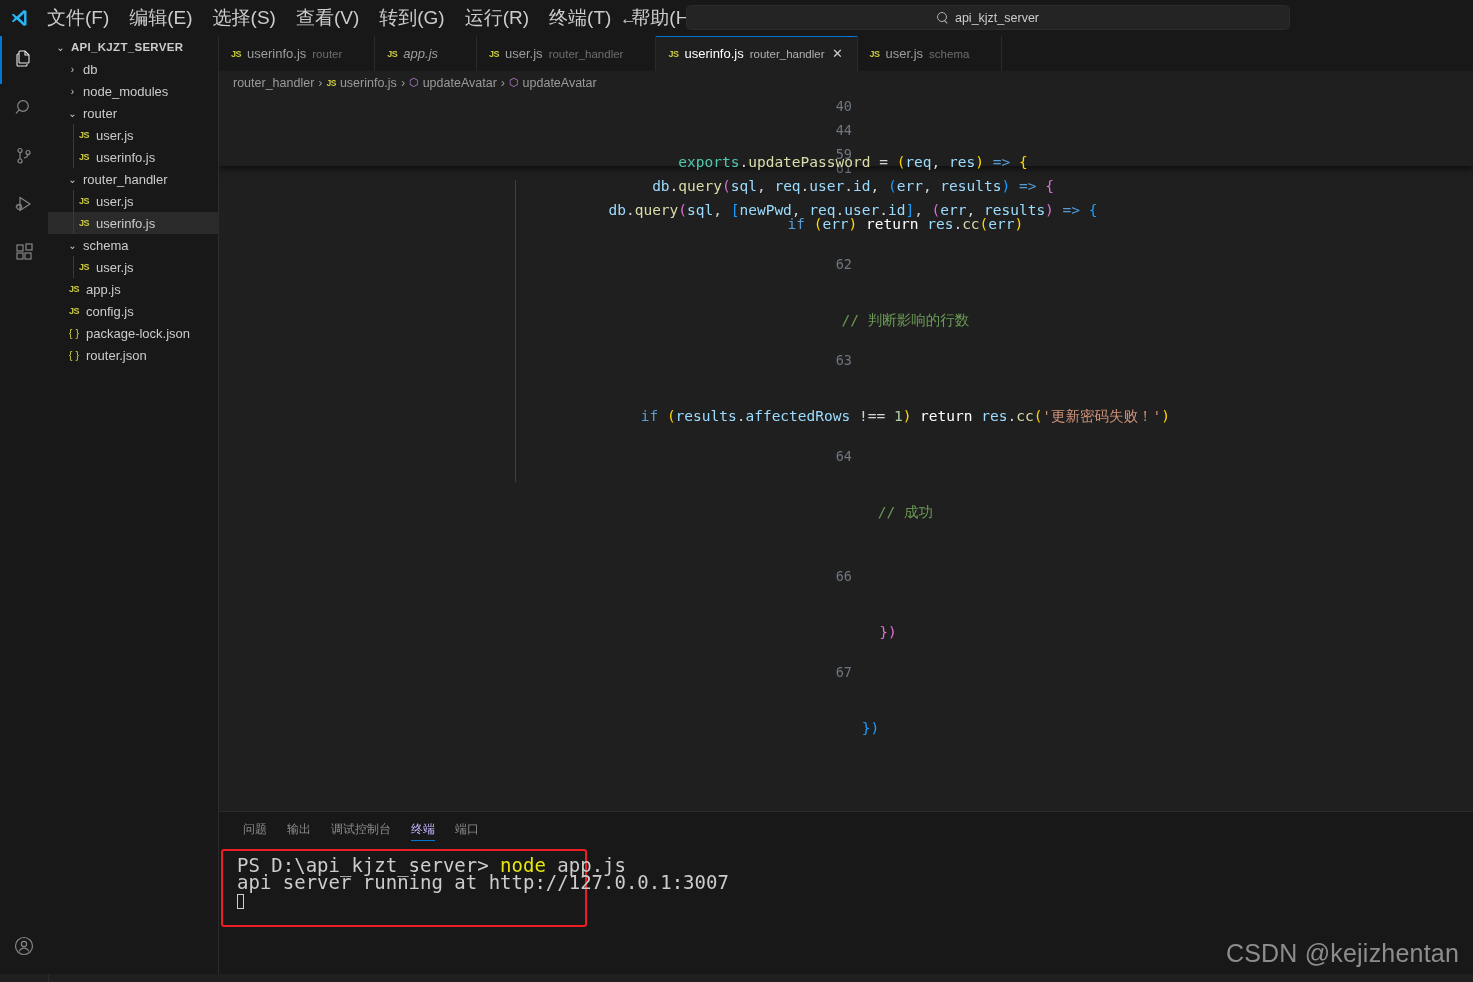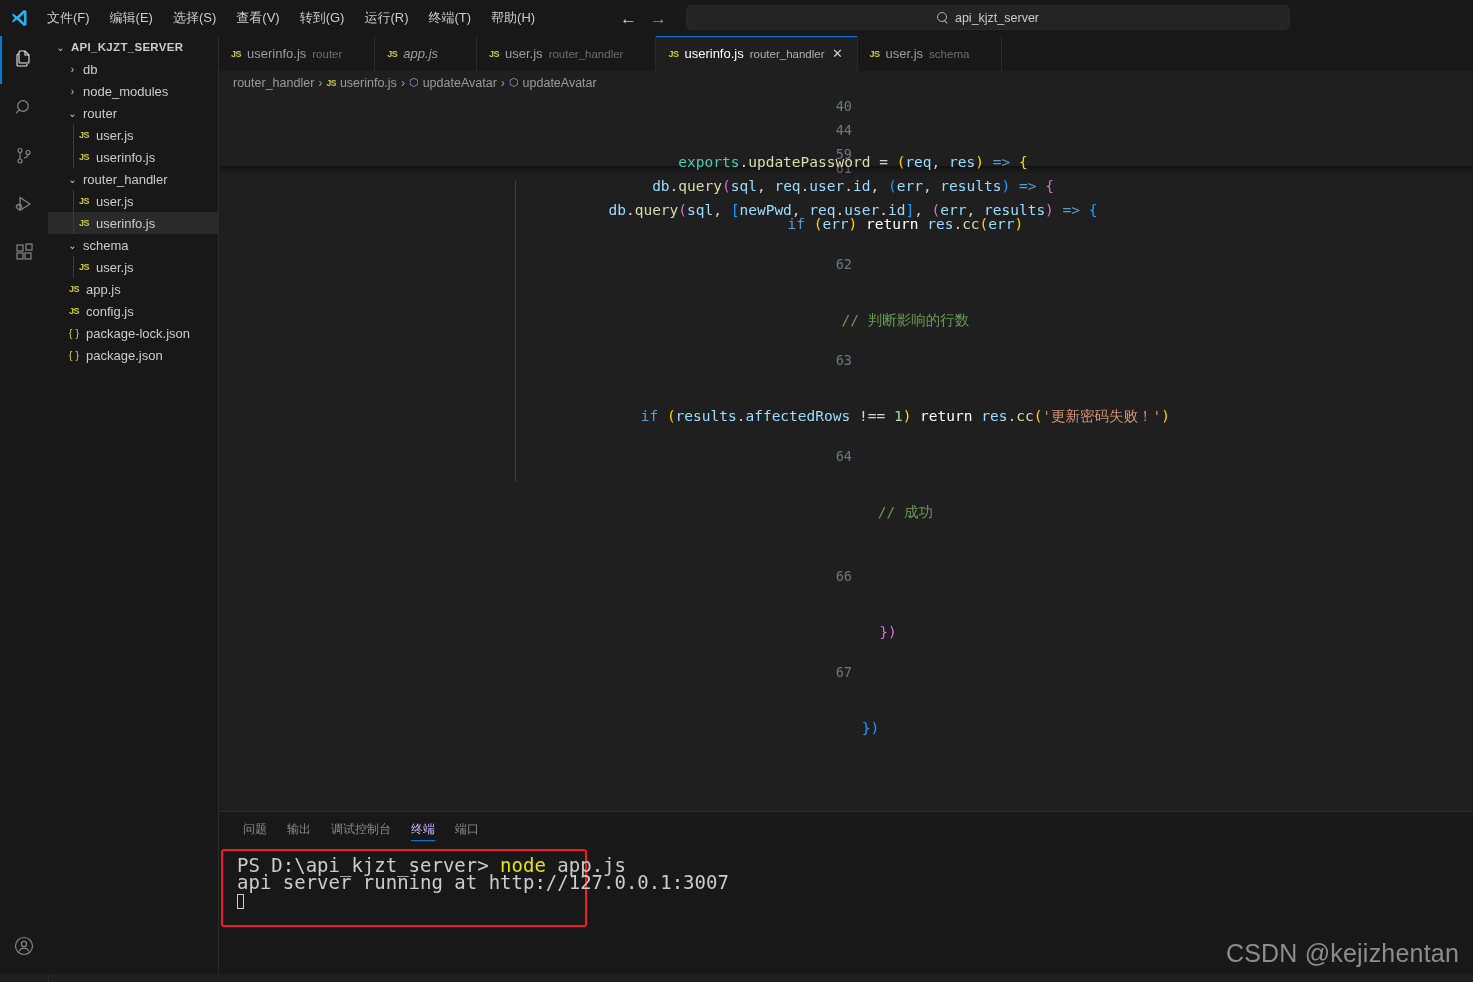--- a/index.html
+++ b/index.html
@@ -14,21 +14,21 @@
 
   
   .titlebar {
     height: 36px; background: #181818; display: flex; align-items: center;
     flex: 0 0 36px; position: relative;
   }
   .vs-logo { width: 38px; display: flex; align-items: center; justify-content: center; }
   .vs-logo svg { display: block; }
   .menubar { display: flex; align-items: center; gap: 2px; }
   .menu-item {
-    font-size: 13px; color: #cccccc; padding: 3px 9px; border-radius: 3px;
+    font-size: 19px; color: #cccccc; padding: 3px 9px; border-radius: 3px;
     cursor: default; white-space: nowrap;
   }
   .nav-arrows { display: flex; align-items: center; gap: 14px; margin-left: auto; padding-right: 14px; }
   .nav-arrow { color: #8e8e8e; font-size: 17px; line-height: 1; width: 16px; text-align: center; }
   .nav-arrow.enabled { color: #cccccc; }
   .cmd-center {
     position: absolute; left: 686px; top: 5px; width: 604px; height: 25px;
     background: #242424; border: 1px solid #2b2b2b; border-radius: 5px;
     display: flex; align-items: center; justify-content: center; gap: 6px;
     font-size: 12.5px; color: #cccccc;
@@ -350,21 +350,21 @@
           <span class="lbl">config.js</span>
         </div>
 
         <div class="row" style="padding-left:18px;">
           <span class="jsonicon">{ }</span>
           <span class="lbl">package-lock.json</span>
         </div>
 
         <div class="row" style="padding-left:18px;">
           <span class="jsonicon">{ }</span>
-          <span class="lbl">package.json</span>
+          <span class="lbl">router.json</span>
         </div>
 
       </div>
     </div>
 
     <div class="sidebar-divider"></div>
 
     <div class="editorcol">
 
       <div class="tabbar">

